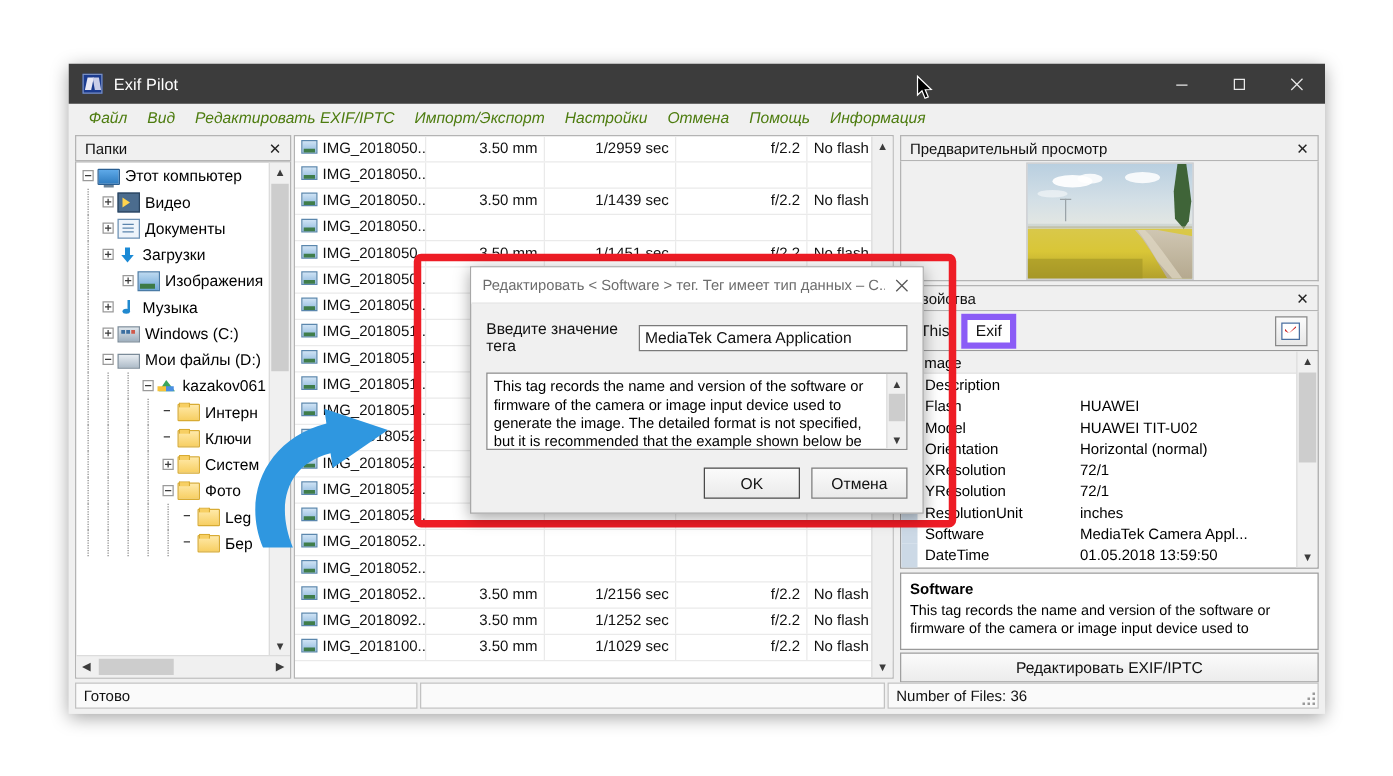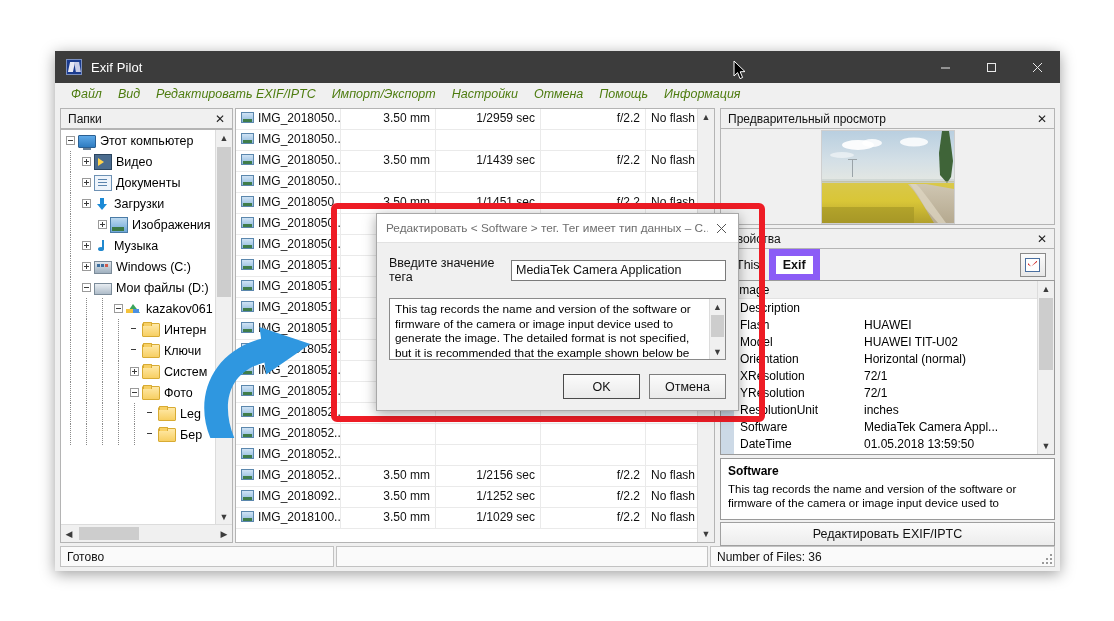--- a/index.html
+++ b/index.html
@@ -102,21 +102,21 @@
   .right-col{position:absolute;right:5px;top:3px;width:335px;bottom:28px;}
   .preview-head{position:absolute;left:0;top:0;right:0;}
   .preview-body{position:absolute;left:0;top:21px;right:0;height:96px;background:#f0f0f0;
                 border:1px solid #b4b4b4;border-top:none;box-sizing:border-box;display:flex;align-items:center;justify-content:center;}
   .thumb{width:132px;height:92px;position:relative;overflow:hidden;background:#cfd9e4;border:1px solid #cfcfcf;}
 
   .props-head{position:absolute;left:0;top:120px;right:0;}
   .tabs-row{position:absolute;left:0;top:141px;right:0;height:32px;background:#f0f0f0;border:1px solid #b4b4b4;
             border-top:none;box-sizing:border-box;display:flex;align-items:center;padding:0 8px;}
   .tab{font-size:12.5px;color:#111;padding:2px 7px;margin-right:2px;}
-  .tab.active{border:7px solid #8b5cf6;background:#fff;font-weight:bold;}
+  .tab.active{border:5px solid #8b5cf6;background:#fff;}
   .tab-btn{margin-left:auto;width:24px;height:22px;border:1px solid #8a8a8a;background:linear-gradient(#fbfbfb,#e7e7e7);
            display:flex;align-items:center;justify-content:center;position:relative;}
   .tab-btn:before{content:"";position:absolute;left:4px;top:4px;width:13px;height:12px;border:1px solid #4a6fa0;background:#fff;}
   .tab-btn:after{content:"";position:absolute;left:7px;top:7px;width:9px;height:6px;background:#cf2020;
                  clip-path:polygon(0 40%,35% 100%,100% 0,100% 25%,35% 100%,0 70%);}
 
   .props-list{position:absolute;left:0;top:172px;right:0;height:175px;background:#fff;border:1px solid #9a9a9a;
               box-sizing:border-box;overflow:hidden;}
   .pl-inner{position:absolute;left:0;top:0;right:16px;bottom:0;}
   .pgroup{display:flex;align-items:center;height:17px;background:#f0f0f0;border-bottom:1px solid #e2e2e2;padding-left:2px;}

